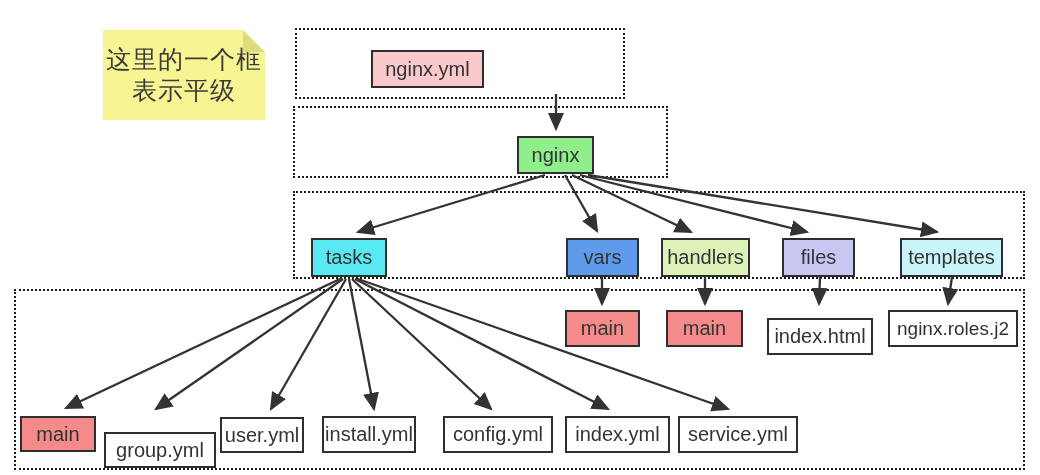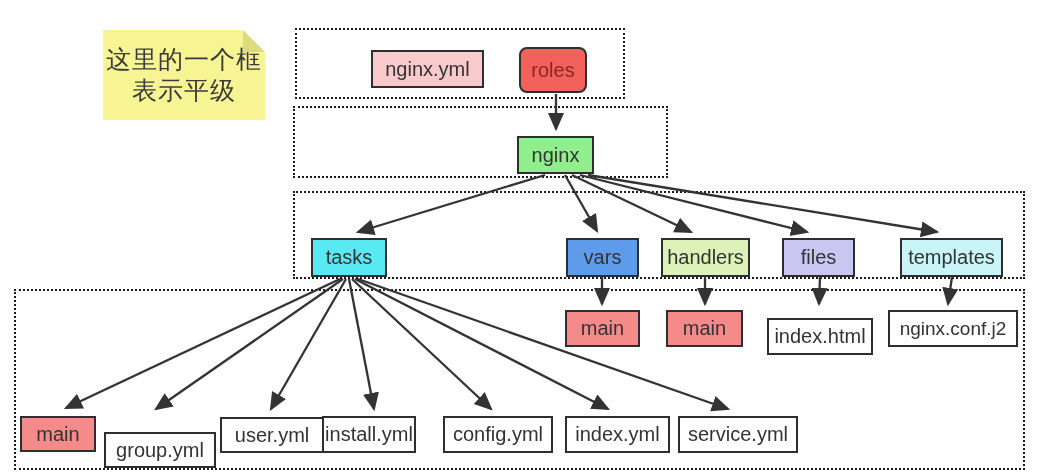--- a/index.html
+++ b/index.html
@@ -80,23 +80,20 @@
       <line x1="349" y1="271" x2="374" y2="401"></line>
       <line x1="352" y1="271" x2="491" y2="401"></line>
       <line x1="355" y1="271" x2="608" y2="401"></line>
       <line x1="358" y1="271" x2="728" y2="401"></line>
     </g>
   </svg>
 
   <div class="node pink" style="left:371px;top:42px;width:113px;height:38px">
       <span>nginx.yml</span>
     </div>
-  <div class="node red" style="left:519px;top:39px;width:68px;height:46px">
-      <span>roles</span>
-    </div>
 
   <div class="node green" style="left:517px;top:128px;width:77px;height:38px">
       <span>nginx</span>
     </div>
 
   <div class="node cyan" style="left:311px;top:230px;width:76px;height:39px">
       <span>tasks</span>
     </div>
   <div class="node blue" style="left:566px;top:230px;width:73px;height:39px">
       <span>vars</span>
@@ -114,30 +111,30 @@
   <div class="node salmon" style="left:565px;top:302px;width:75px;height:37px">
       <span>main</span>
     </div>
   <div class="node salmon" style="left:666px;top:302px;width:77px;height:37px">
       <span>main</span>
     </div>
   <div class="node white" style="left:767px;top:310px;width:106px;height:37px">
       <span>index.html</span>
     </div>
   <div class="node white small" style="left:888px;top:302px;width:130px;height:37px">
-      <span>nginx.conf.j2</span>
+      <span>nginx.roles.j2</span>
     </div>
 
   <div class="node salmon" style="left:20px;top:408px;width:76px;height:36px">
       <span>main</span>
     </div>
   <div class="node white" style="left:104px;top:424px;width:112px;height:36px">
       <span>group.yml</span>
     </div>
-  <div class="node white" style="left:220px;top:409px;width:104px;height:36px">
+  <div class="node white" style="left:220px;top:409px;width:84px;height:36px">
       <span>user.yml</span>
     </div>
   <div class="node white" style="left:322px;top:408px;width:94px;height:37px">
       <span>install.yml</span>
     </div>
   <div class="node white" style="left:443px;top:408px;width:110px;height:37px">
       <span>config.yml</span>
     </div>
   <div class="node white" style="left:565px;top:408px;width:105px;height:37px">
       <span>index.yml</span>

